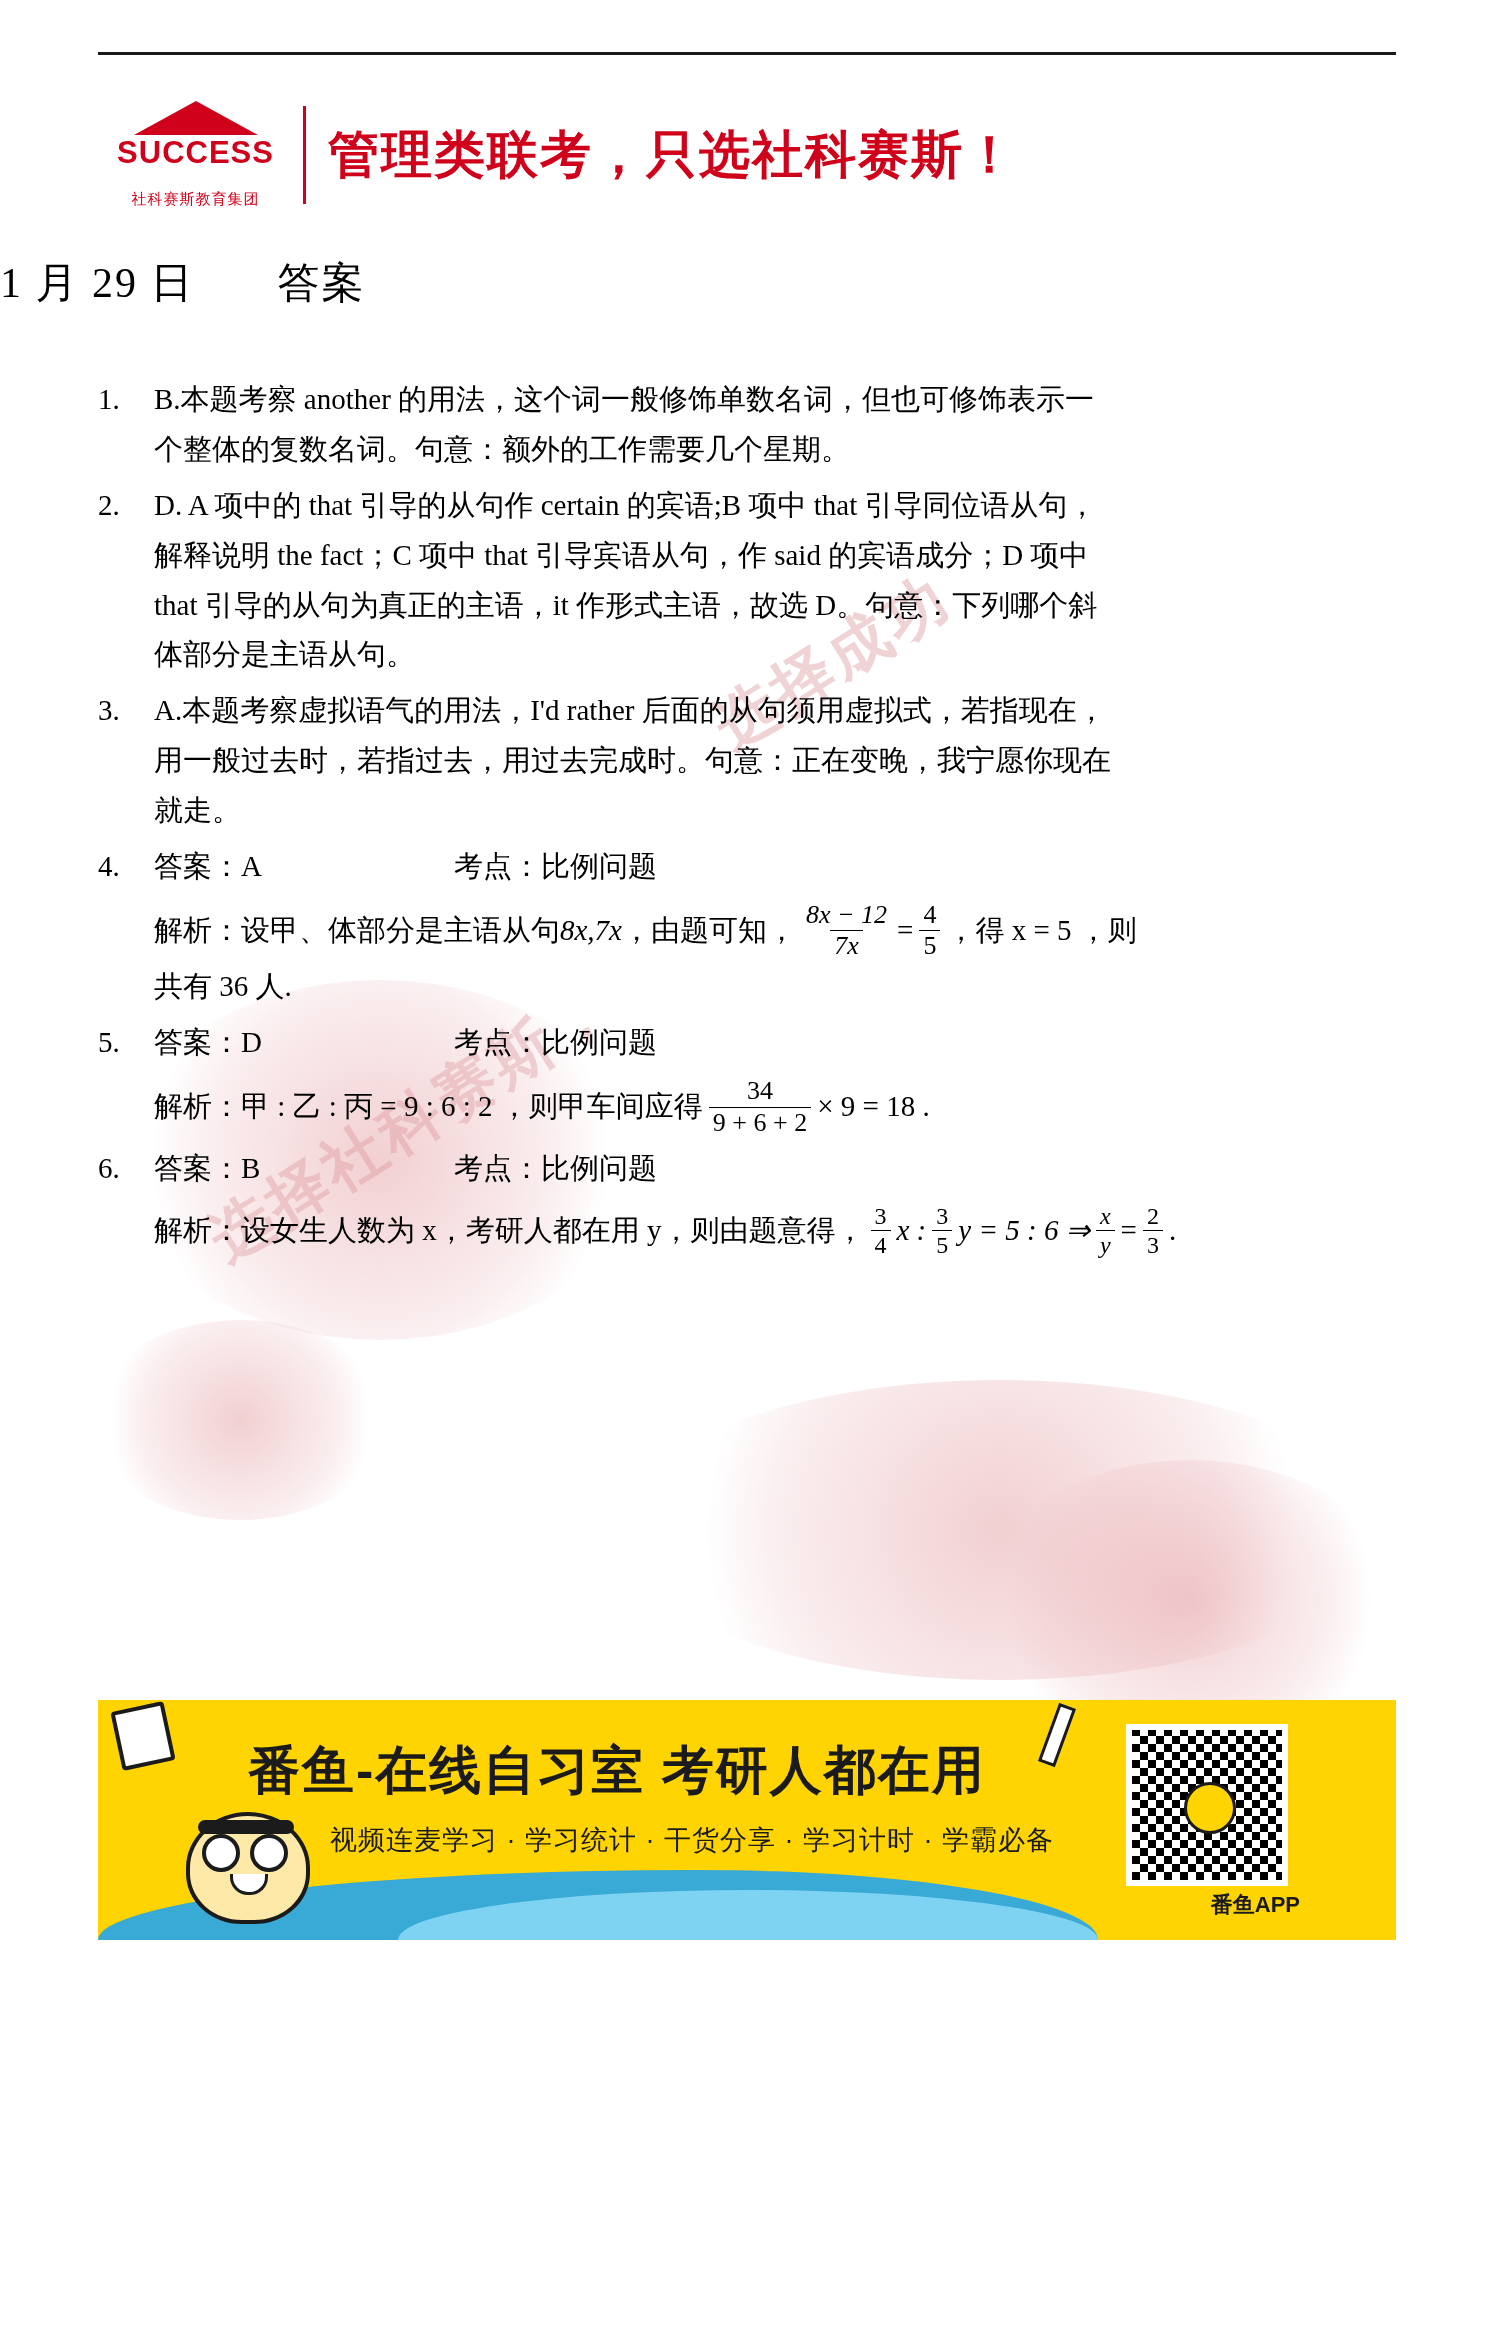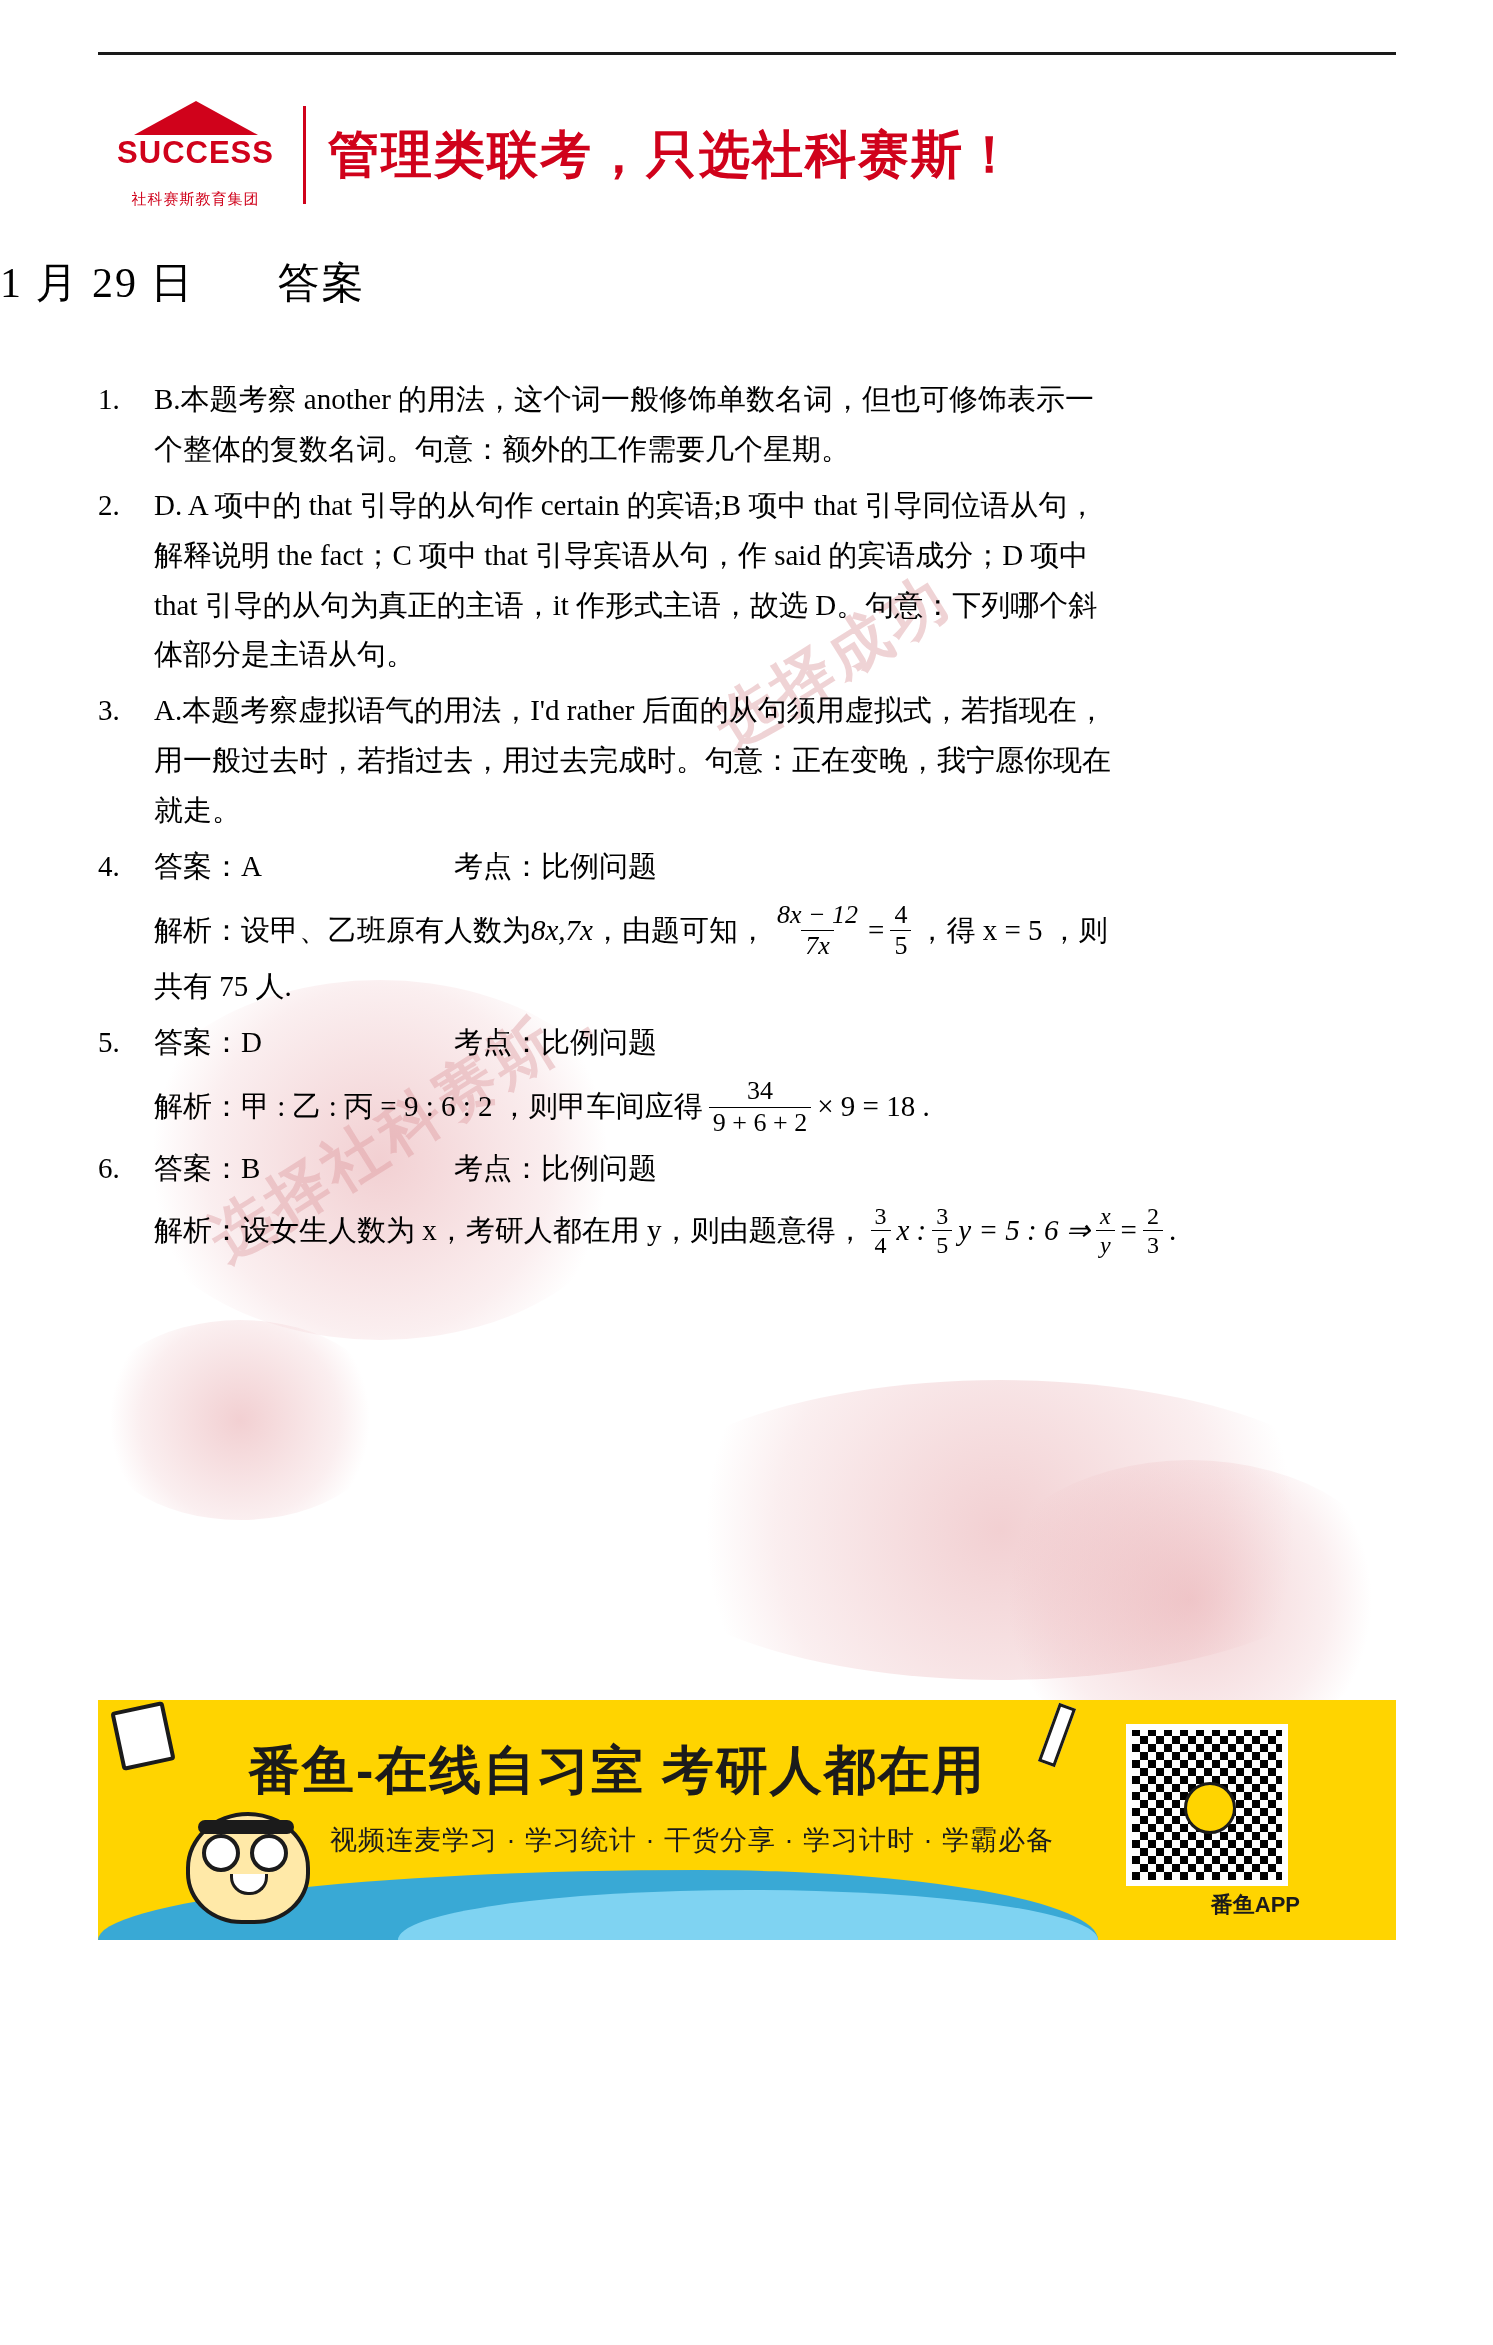--- a/index.html
+++ b/index.html
@@ -363,37 +363,37 @@
     </div>
 
     <div class="item">
       <div class="item-num">4.</div>
       <div class="item-body">
         <div class="ans-line">
           <div class="ans">答案：A</div>
           <div>考点：比例问题</div>
         </div>
         <div class="sol-line">
-          <span>解析：设甲、乙班原有人数为</span>
+          <span>解析：设甲、体部分是主语从句</span>
           <span class="mi">8x,7x</span>
           <span>，由题可知，</span>
           <span class="inline-math">
             <span class="frac">
               <span class="num mi">8x − 12</span>
               <span class="den mi">7x</span>
             </span>
             <span>=</span>
             <span class="frac">
               <span class="num">4</span>
               <span class="den">5</span>
             </span>
           </span>
           <span>，得 x = 5 ，则</span>
         </div>
-        <div class="para">共有 75 人.</div>
+        <div class="para">共有 36 人.</div>
       </div>
     </div>
 
     <div class="item">
       <div class="item-num">5.</div>
       <div class="item-body">
         <div class="ans-line">
           <div class="ans">答案：D</div>
           <div>考点：比例问题</div>
         </div>

